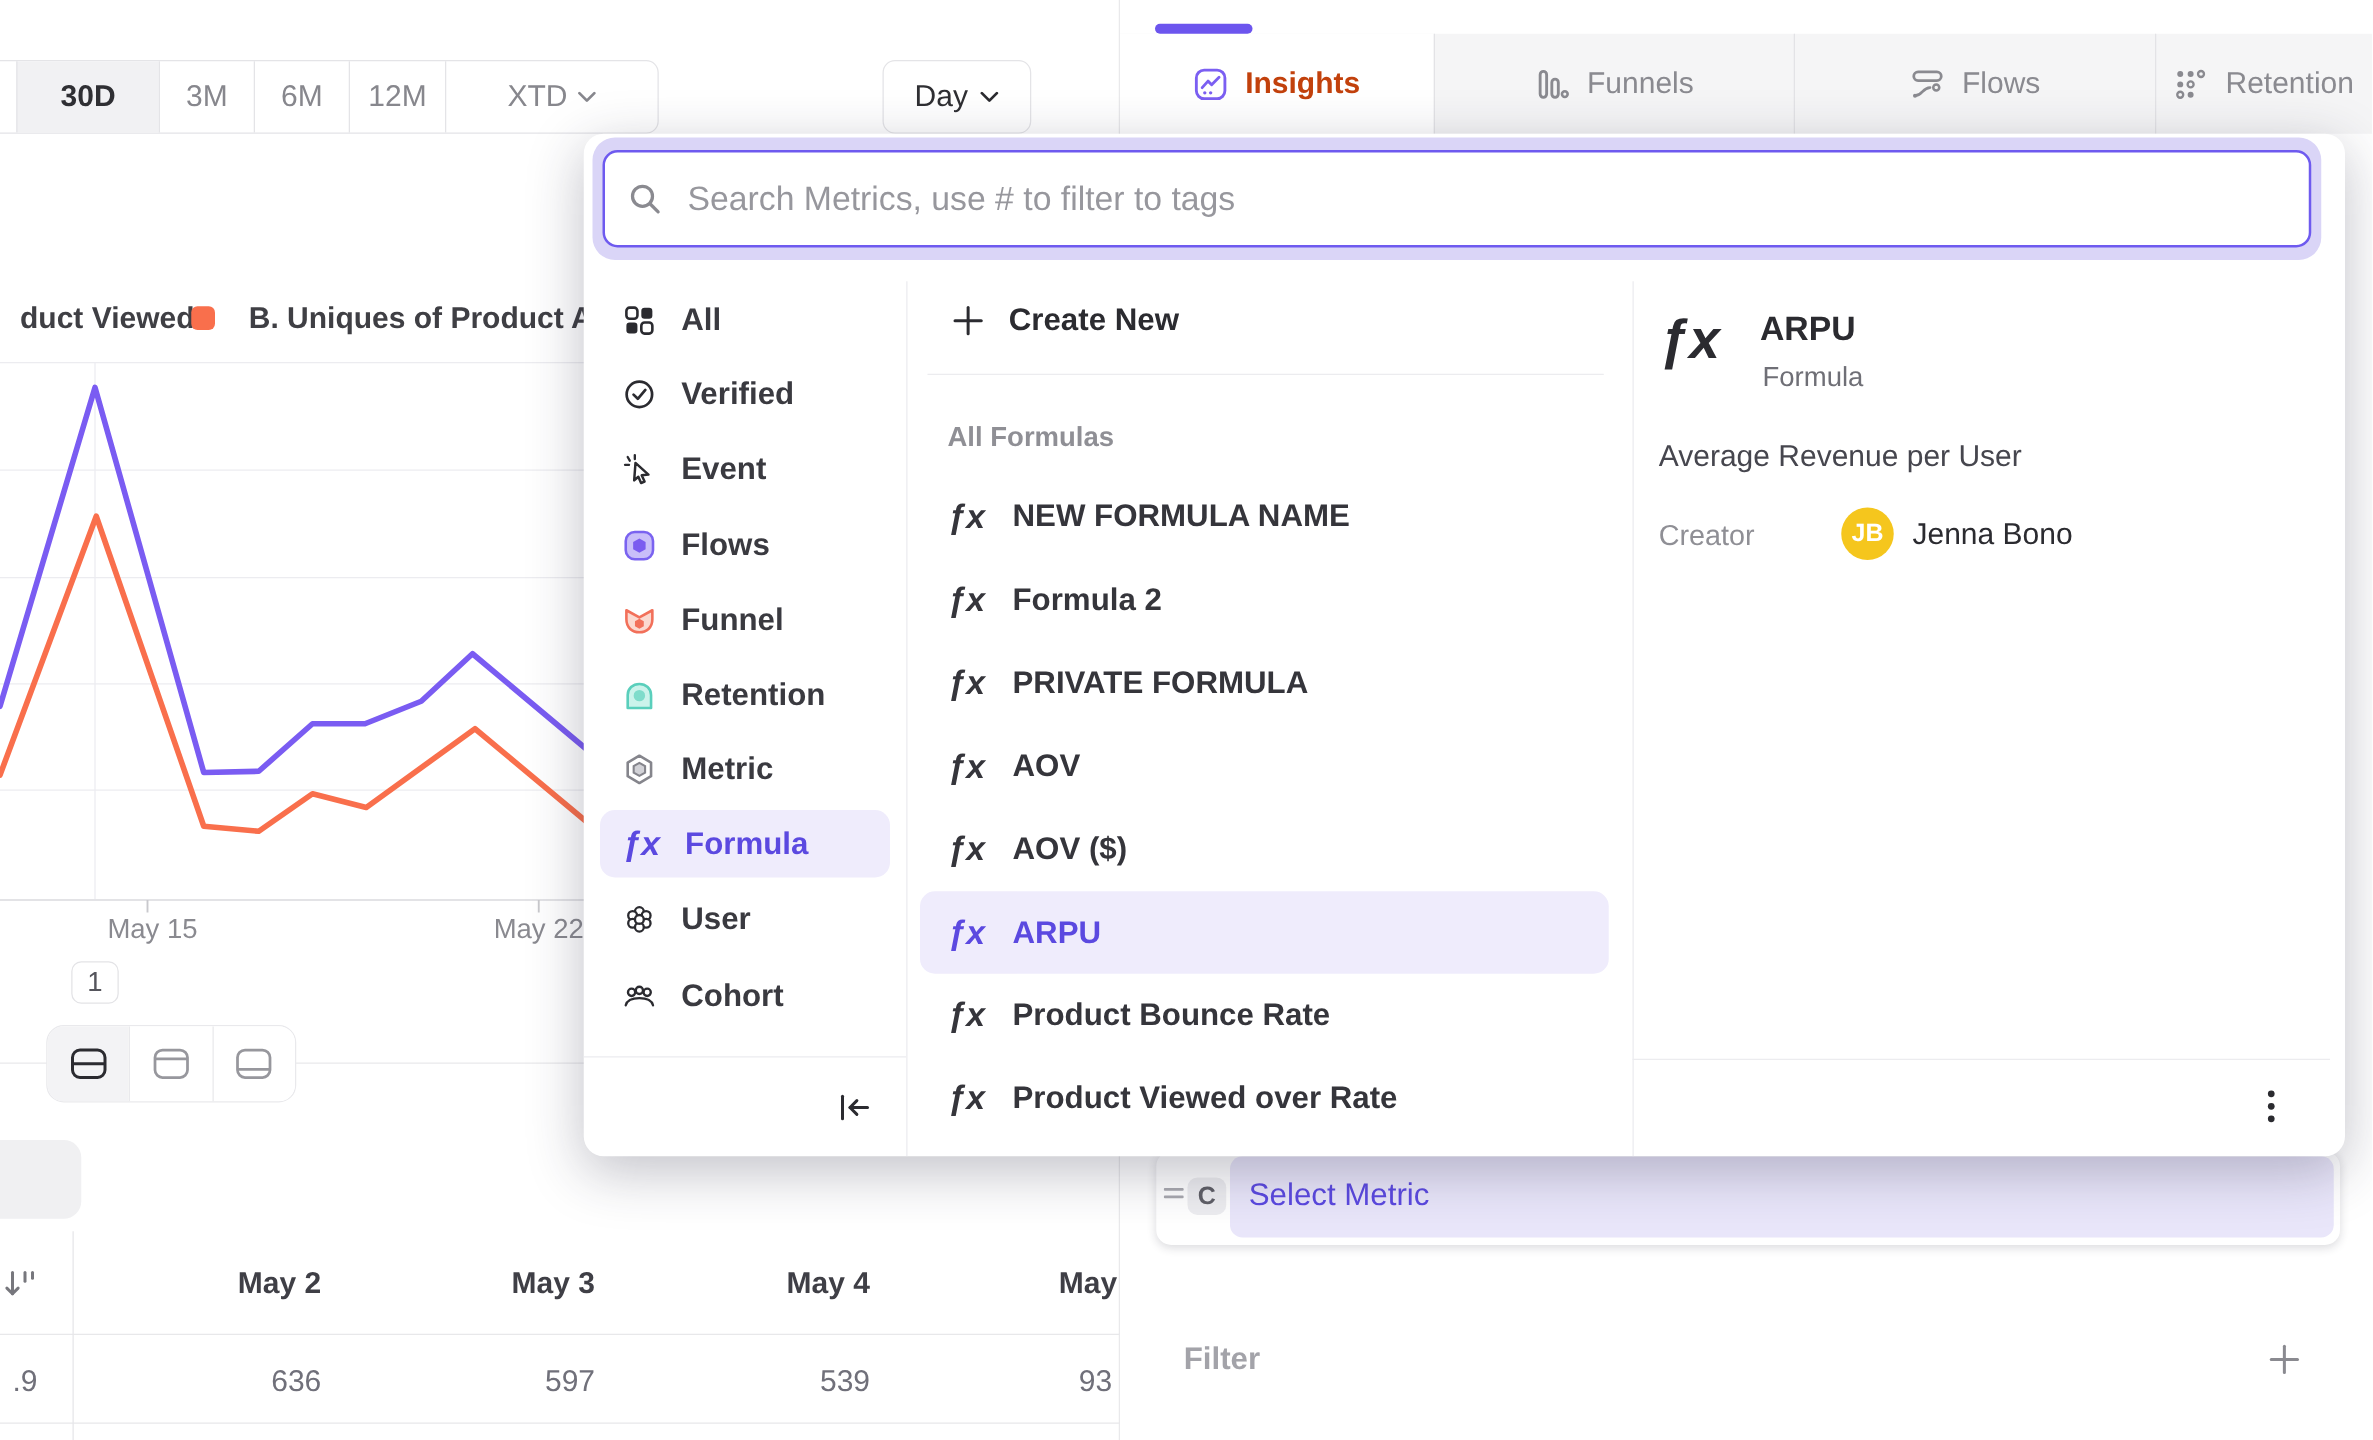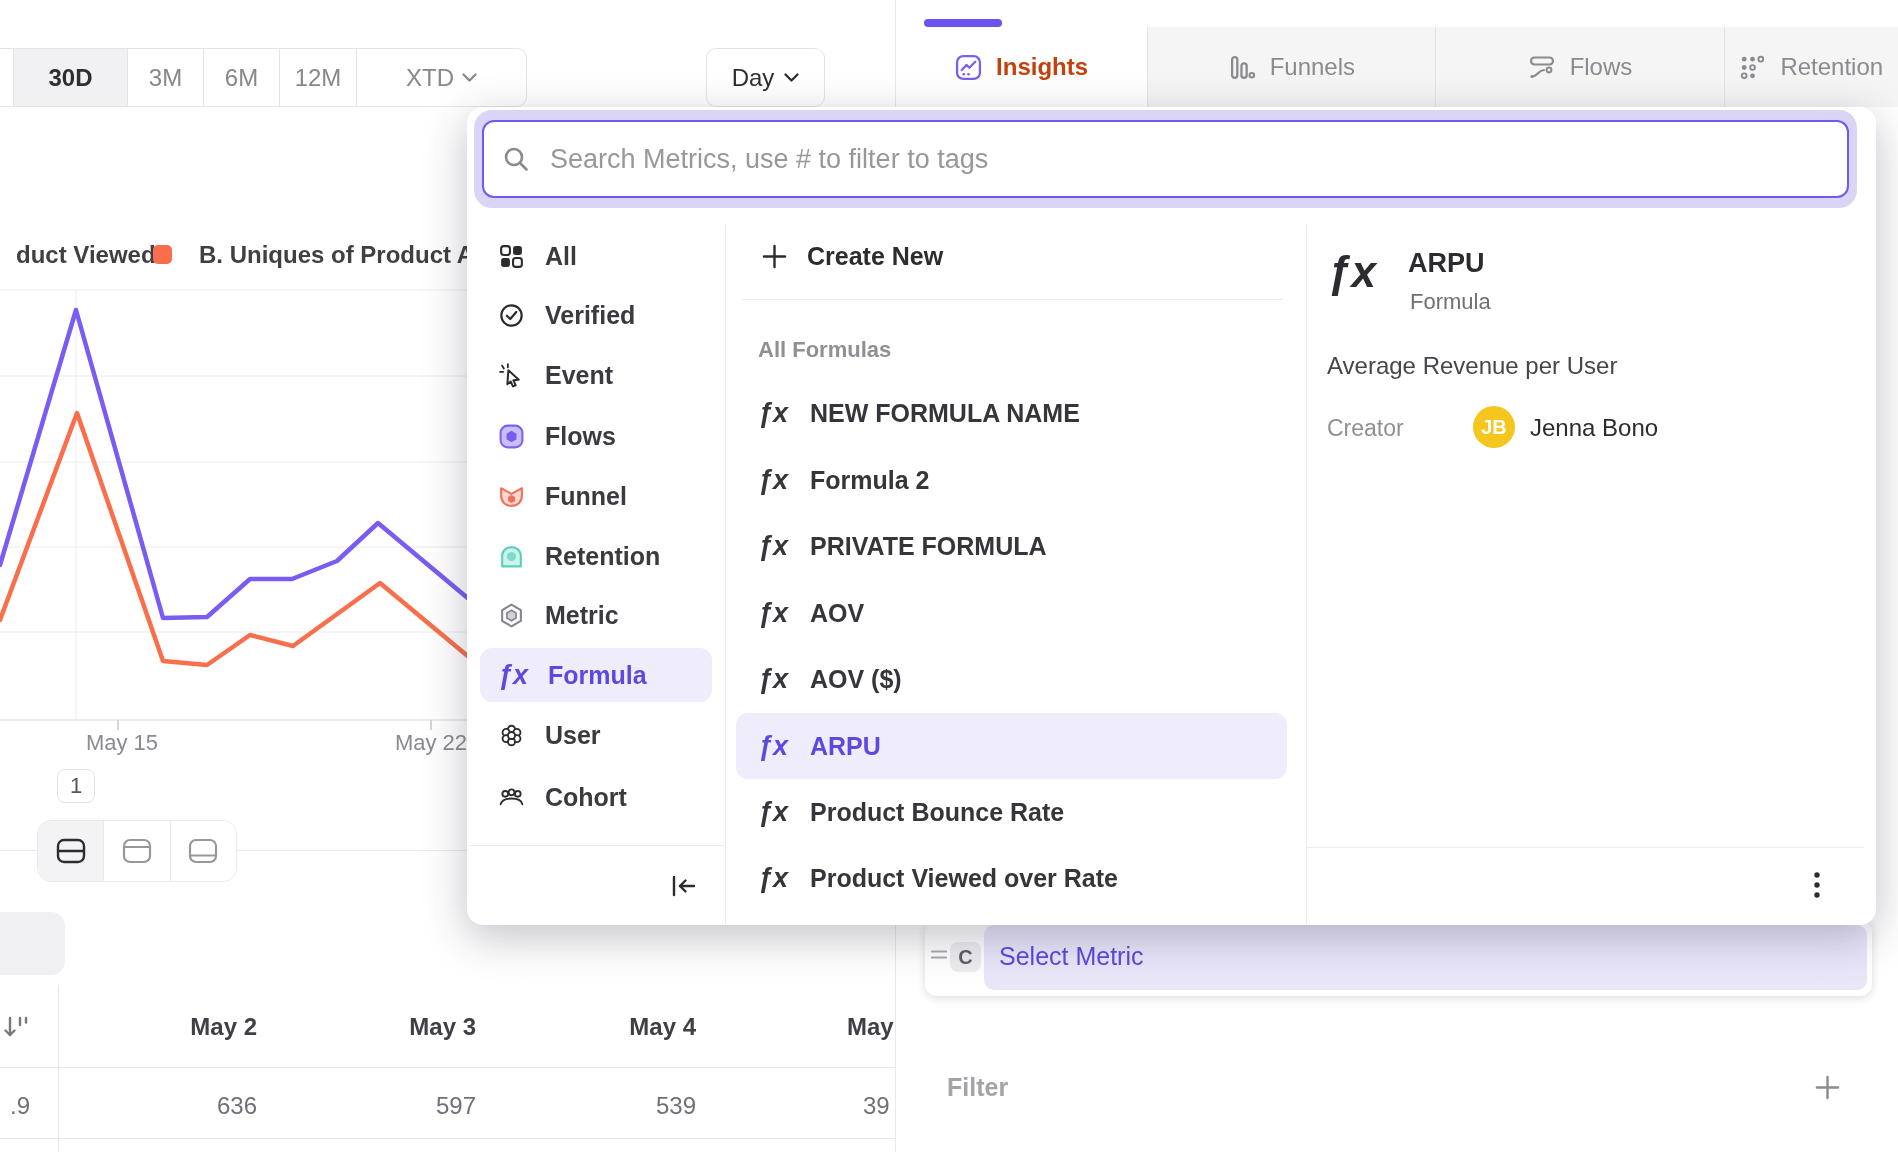--- a/index.html
+++ b/index.html
@@ -187,21 +187,21 @@
   </svg>
   <div class="abs th ra" style="left:157px;">May 2</div>
   <div class="abs th ra" style="left:376px;">May 3</div>
   <div class="abs th ra" style="left:596px;">May 4</div>
   <div class="abs th" style="left:847px;">May</div>
   <div class="abs hline" style="left:0;top:1067px;width:896px;"></div>
   <div class="abs td" style="left:0;width:30px;text-align:right;">.9</div>
   <div class="abs td ra" style="left:157px;">636</div>
   <div class="abs td ra" style="left:376px;">597</div>
   <div class="abs td ra" style="left:596px;">539</div>
-  <div class="abs td" style="left:863px;">39</div>
+  <div class="abs td" style="left:863px;">93</div>
   <div class="abs hline" style="left:0;top:1138px;width:896px;"></div>
   <div class="abs vcol"></div>
 
   <div class="abs qb">
     <svg style="position:absolute;left:6px;top:27px;" width="16" height="13" viewBox="0 0 16 13">
       <line x1="1" y1="3.5" x2="15" y2="3.5" stroke="#a9a9af" stroke-width="2.2" stroke-linecap="round"></line>
       <line x1="1" y1="9.5" x2="15" y2="9.5" stroke="#a9a9af" stroke-width="2.2" stroke-linecap="round"></line>
     </svg>
     <div class="chip">C</div>
     <div class="lav"></div>

